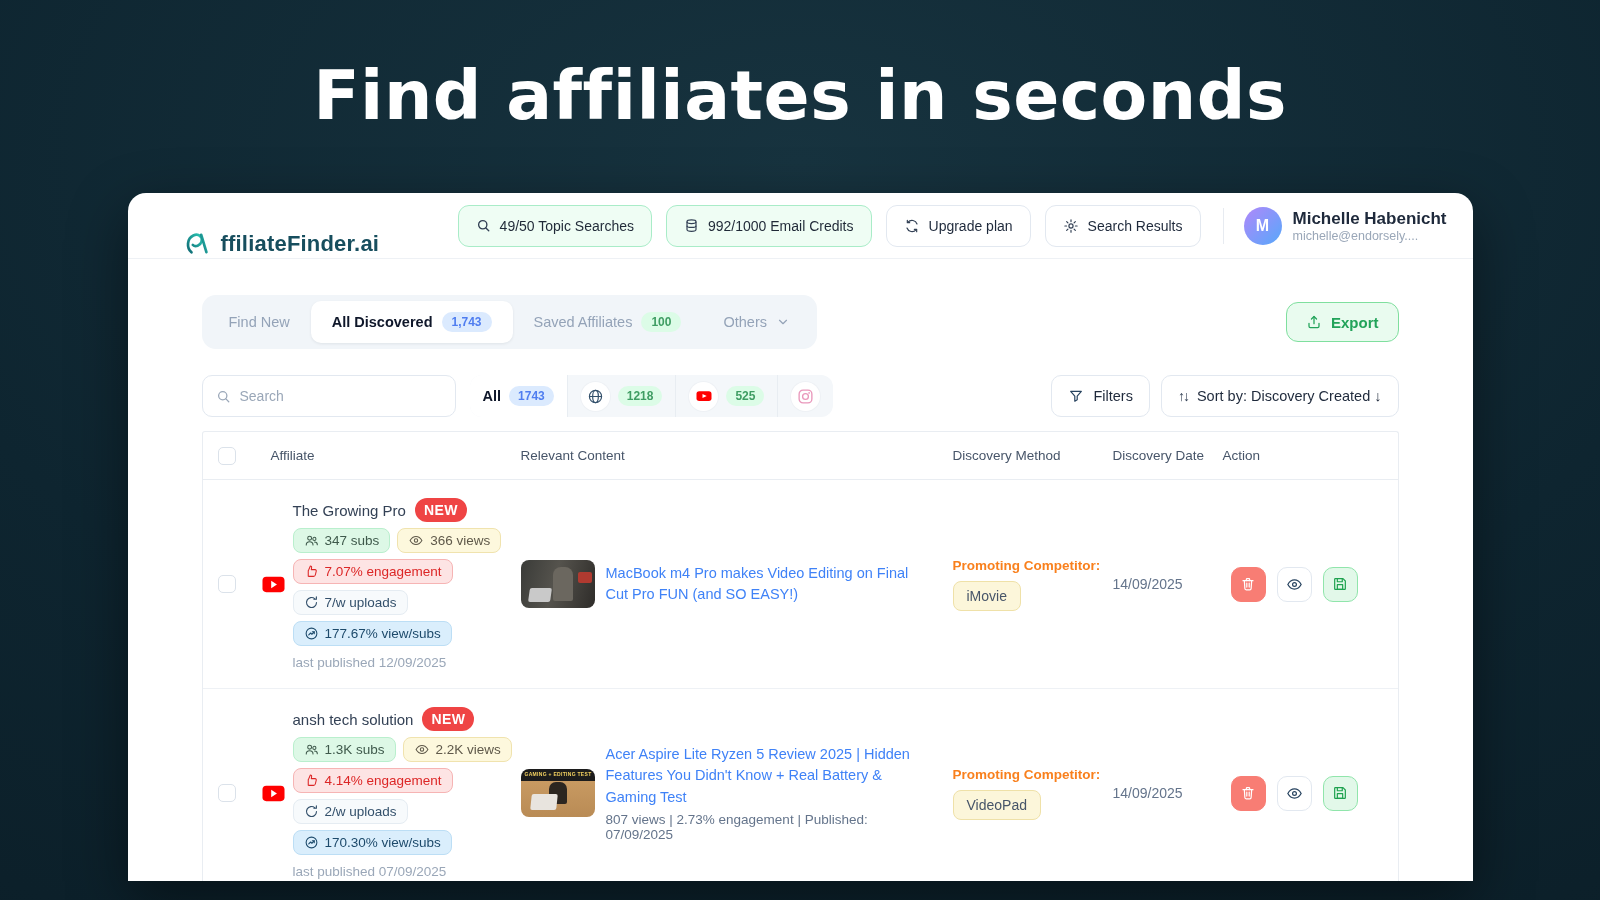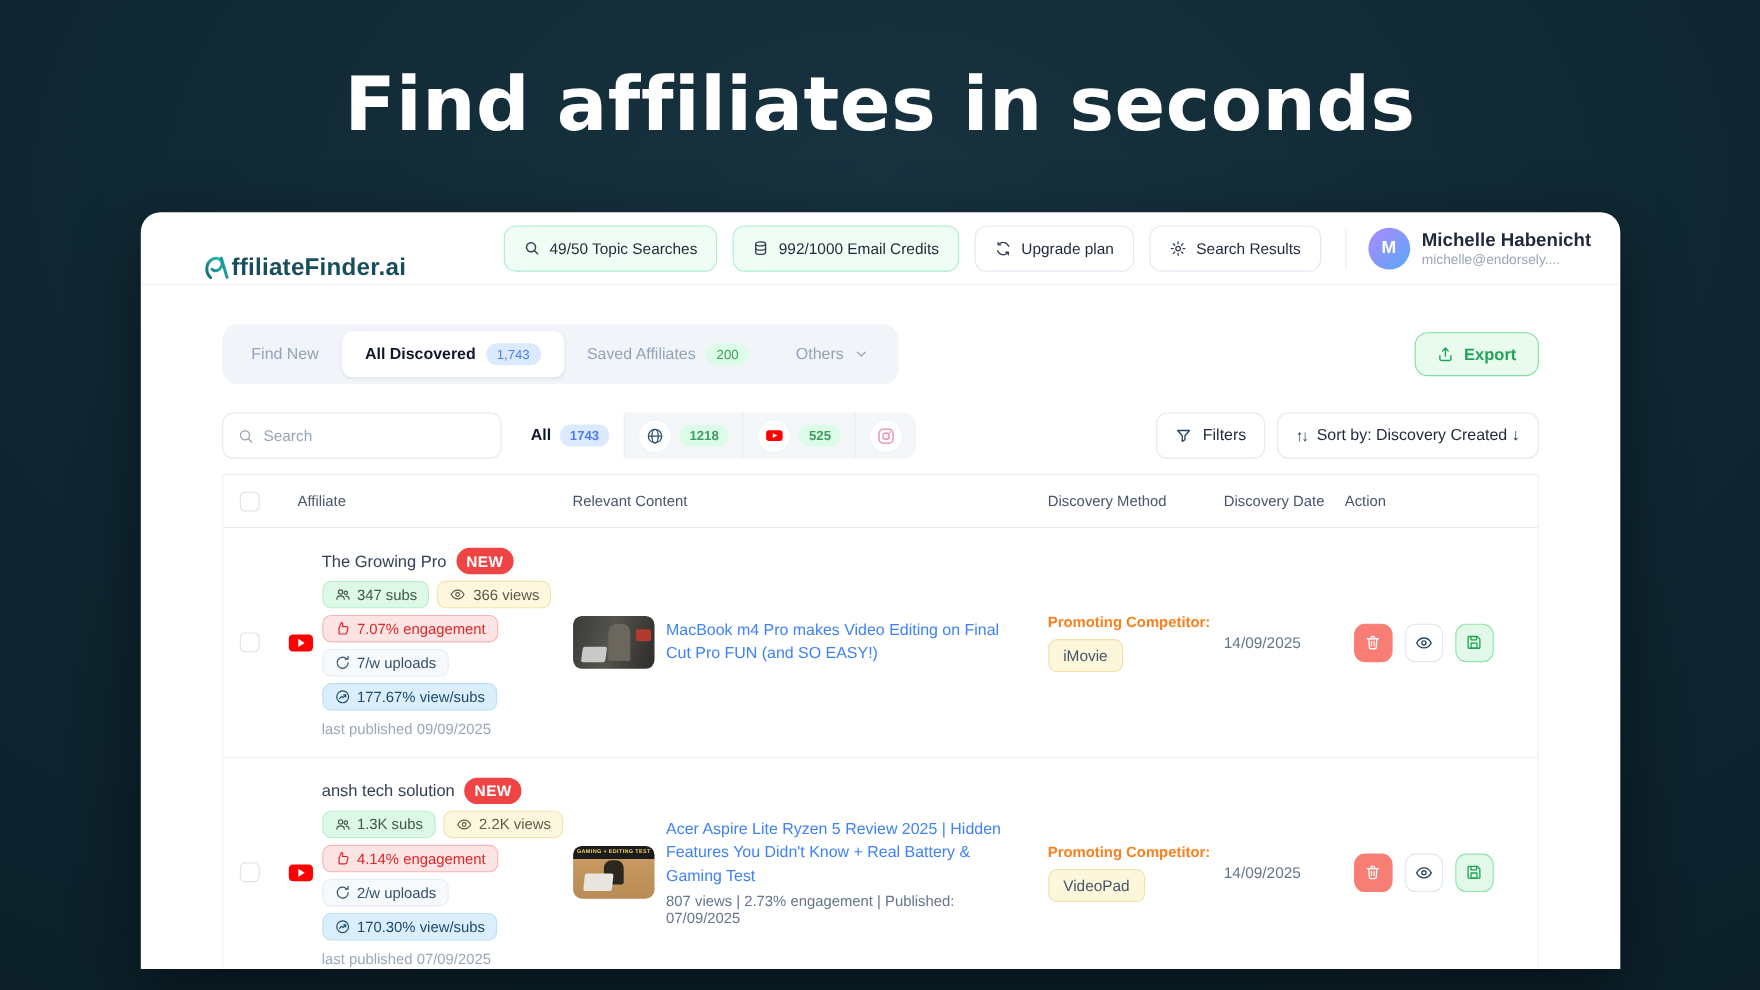--- a/index.html
+++ b/index.html
@@ -14,39 +14,39 @@
     font-size:68px; font-weight:800; color:#ffffff; letter-spacing:.5px;
     font-family:"DejaVu Sans","Liberation Sans",sans-serif;
   }
   .app-card {
     width:1345px; margin:58px auto 0; background:#fff;
     border-radius:18px 18px 0 0; height:688px; overflow:hidden;
     box-shadow:0 20px 60px rgba(0,0,0,.45);
   }
   
   .app-header { display:flex; align-items:center; height:66px; padding:0 26px 0 56px; border-bottom:1px solid #eef1f5; }
-  .brand { display:flex; gap:0;margin-top:36px; }
+  .brand { display:flex; align-items:center; gap:10px;margin-top:36px; }
   .brand-text { font-size:22px; font-weight:700; color:#174e5e; letter-spacing:.2px; }
   .header-pills { margin-left:auto; display:flex; align-items:center; gap:14px; }
   .pill { display:inline-flex; align-items:center; gap:9px; height:42px; padding:0 17px; border-radius:11px; font-size:14px; color:#1f2937; white-space:nowrap; cursor:pointer; }
   .pill.mint { background:#effdf4; border:1px solid #a9ecc8; }
   .pill.plain { background:#fff; border:1px solid #e2e8f0; font-weight:500; color:#1e293b; }
   .pill svg { color:#334155; flex:none; }
   .user-divider { width:1px; height:36px; background:#e7ebf1; margin:0 6px 0 8px; }
   .user-chip { display:flex; align-items:center; gap:11px; }
   .avatar { width:38px; height:38px; border-radius:50%; background:linear-gradient(135deg,#a78bfa 10%,#60a5fa 90%); color:#fff; font-size:16px; font-weight:700; display:flex; align-items:center; justify-content:center; }
   .user-name { font-size:17px; font-weight:600; color:#1e293b; line-height:1.25; }
   .user-email { font-size:12.5px; color:#9aa7b8; }
   
   .card-body { padding:36px 74px 0; }
   .tabs-row { display:flex; align-items:center; justify-content:space-between;gap:36px; }
   .tabs { display:inline-flex; align-items:center; background:#f1f5f9; border-radius:14px; padding:6px; }
   .tab { display:inline-flex; align-items:center; gap:9px; padding:11px 21px; font-size:14.5px; color:#94a3b8; border-radius:10px; cursor:pointer; white-space:nowrap; }
   .tab.active { background:#fff; color:#0f172a; font-weight:700; box-shadow:0 1px 3px rgba(15,23,42,.08); }
-  .count-badge { font-size:12px; font-weight:400; padding:3px 10px; border-radius:999px; }
+  .count-badge { font-size:12px; font-weight:700; padding:3px 10px; border-radius:999px; }
   .count-blue { background:#dbeafe; color:#4f7df0; }
   .count-green { background:#dcfce7; color:#3f9d63; }
   .export-btn { display:inline-flex; align-items:center; gap:9px; height:40px; padding:0 19px; background:#e9fbef; border:1px solid #7fdf9e; border-radius:12px; color:#22a35a; font-size:15px; font-weight:600; cursor:pointer; }
   
   .filter-row { display:flex; align-items:center; justify-content:space-between; margin-top:26px; }
   .filter-left { display:flex; align-items:center; gap:14px; }
   .search-box { display:flex; align-items:center; gap:9px; width:254px; height:42px; padding:0 13px; border:1px solid #e2e8f0; border-radius:10px; background:#fff; color:#9aa7b8; }
   .search-box input { border:none; outline:none; font-size:14px; color:#334155; width:100%; background:transparent; font-family:inherit; }
   .search-box input::placeholder { color:#9aa7b8; }
   .segmented { display:flex; align-items:stretch; background:#f4f7fa; border-radius:12px; overflow:hidden; height:42px; }
@@ -188,21 +188,21 @@
       <div class="tabs">
         <div class="tab">
           <span>Find New</span>
         </div>
         <div class="tab active">
           <span>All Discovered</span>
           <span class="count-badge count-blue">1,743</span>
         </div>
         <div class="tab">
           <span>Saved Affiliates</span>
-          <span class="count-badge count-green">200</span>
+          <span class="count-badge count-green">100</span>
         </div>
         <div class="tab">
           <span>Others</span>
           <span style="display:flex;">
             <svg width="14" height="14" viewBox="0 0 24 24" fill="none" stroke="#94a3b8" stroke-width="2" stroke-linecap="round" stroke-linejoin="round">
                 <path d="M6 9 l6 6 6 -6"></path>
               </svg>
           </span>
         </div>
       </div>
@@ -359,21 +359,21 @@
               <span style="display:flex;">
                   <svg width="15" height="15" viewBox="0 0 24 24" fill="none" stroke="#1d4a6b" stroke-width="1.7" stroke-linecap="round" stroke-linejoin="round">
                     <circle cx="12" cy="12" r="8.6"></circle>
                     <path d="M7.6 14.2 l3 -3 2 2 3.8 -3.8"></path>
                     <path d="M13.4 9.2 h3 v3"></path>
                   </svg>
                 </span>
               <span>177.67% view/subs</span>
             </span>
           </div>
-          <div class="last-pub">last published 09/09/2025</div>
+          <div class="last-pub">last published 12/09/2025</div>
         </div>
 
         <div class="video-cell">
           <div class="thumb thumb-1">
             <div class="person"></div>
               <div class="laptop"></div>
               <div class="red-tag"></div>
           </div>
           <div class="video-text">
             <div class="video-title">MacBook m4 Pro makes Video Editing on Final Cut Pro FUN (and SO EASY!)</div>

